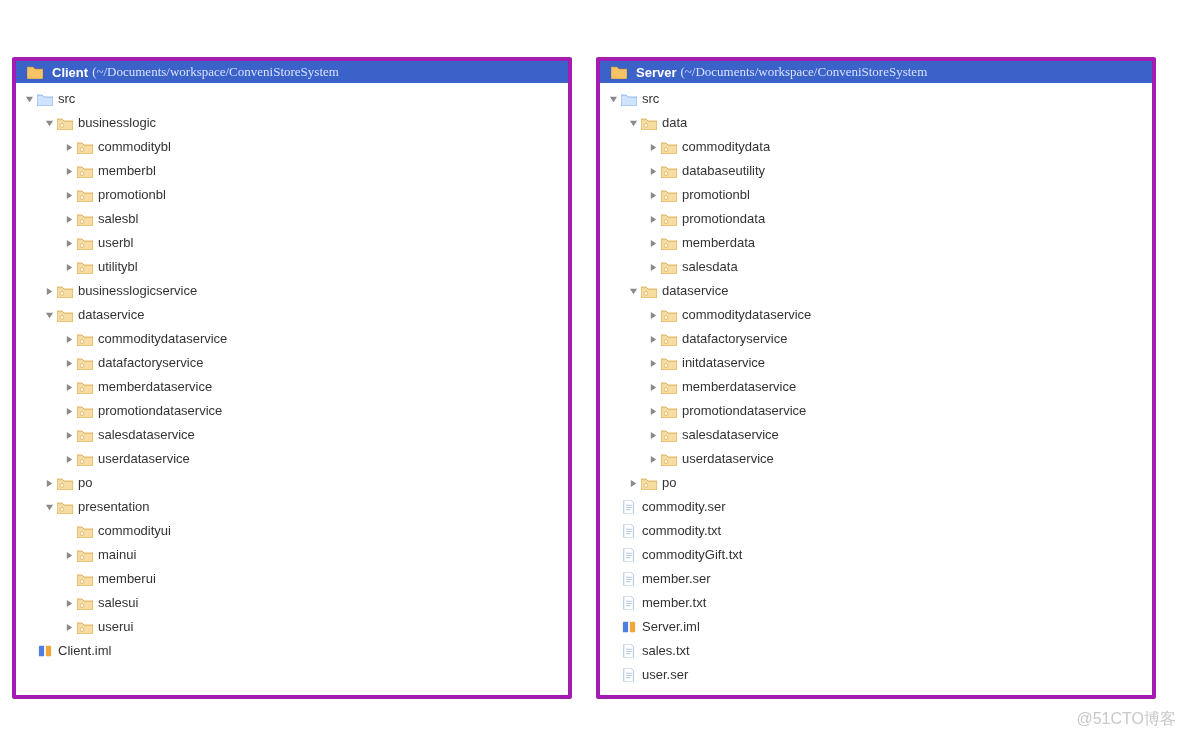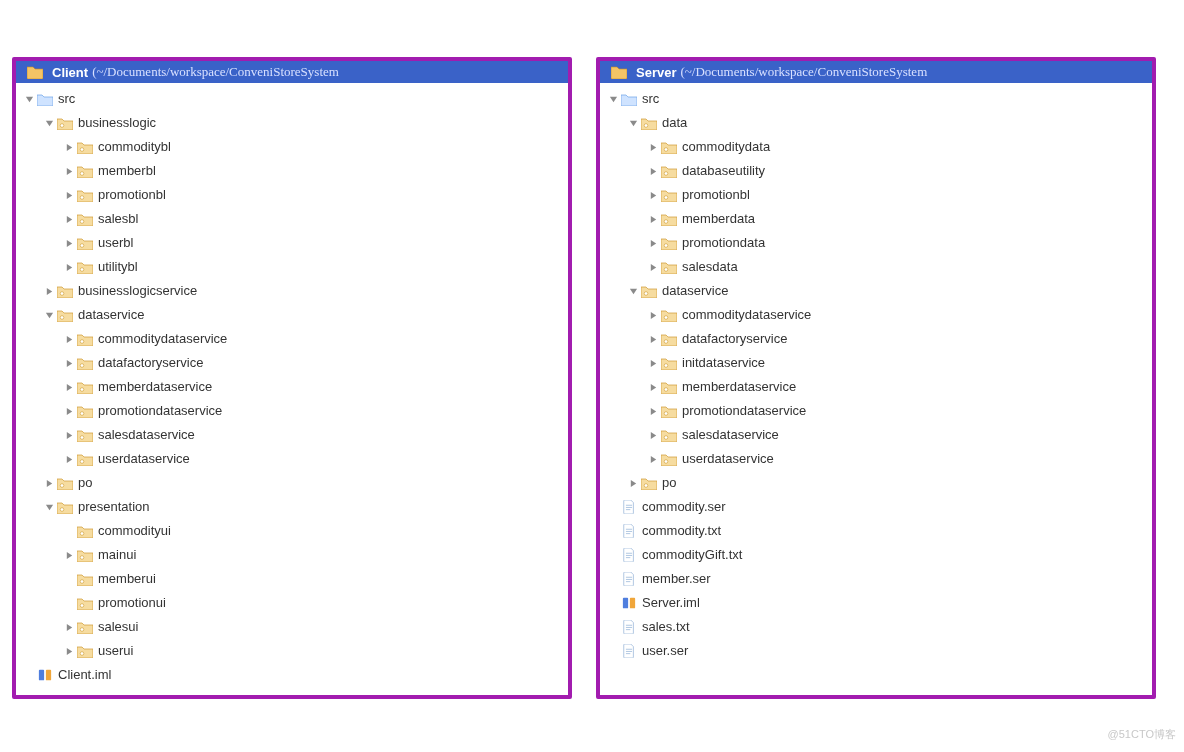--- a/index.html
+++ b/index.html
@@ -9,21 +9,21 @@
   .header .hpath{color:#d8e0ff;font-weight:400;font-family:Liberation Serif, serif;}
   .header .hname{font-weight:700;}
   .tree{padding:4px 0 8px 0;}
   .row{display:flex;align-items:center;height:24px;line-height:24px;white-space:nowrap;}
   .arrow{display:inline-flex;width:14px;height:24px;align-items:center;justify-content:center;cursor:pointer;}
   .arrow svg{width:9px;height:9px;}
   .arrow.blank{visibility:hidden;}
   .ico{display:inline-flex;width:18px;height:18px;align-items:center;justify-content:center;margin-right:4px;}
   .ico svg{width:16px;height:14px;}
   .label{padding-left:0;}
-  .watermark{position:absolute;right:8px;bottom:10px;font-size:11px;color:#c8c8c8;}
+  .watermark{position:absolute;right:8px;bottom:22px;font-size:16px;color:#c8c8c8;}
   .d0{padding-left:6px;} .d1{padding-left:26px;} .d2{padding-left:46px;}
   .header .twisty{display:inline-flex;align-items:center;}
 </style>
 </head>
 <body>
 
 <div class="panes">
 
   <div class="pane">
     <div class="header">
@@ -320,30 +320,20 @@
           <span class="arrow blank"></span>
           <span class="ico">
             <svg viewBox="0 0 16 14">
               <path d="M0 3h5l2 2h9v8a1 1 0 0 1-1 1H1a1 1 0 0 1-1-1V3z" fill="#f6dca0" stroke="#cf9a30" stroke-width="0.7"></path>
               <circle cx="5" cy="9.5" r="1.8" fill="#fff" stroke="#cf9a30" stroke-width="0.6"></circle>
             </svg>
           </span>
           <span class="label">memberui</span>
         </div>
         <div class="row d2">
-          <span class="arrow blank"></span>
-          <span class="ico">
-            <svg viewBox="0 0 16 14">
-              <path d="M0 3h5l2 2h9v8a1 1 0 0 1-1 1H1a1 1 0 0 1-1-1V3z" fill="#f6dca0" stroke="#cf9a30" stroke-width="0.7"></path>
-              <circle cx="5" cy="9.5" r="1.8" fill="#fff" stroke="#cf9a30" stroke-width="0.6"></circle>
-            </svg>
-          </span>
-          <span class="label">promotionui</span>
-        </div>
-        <div class="row d2">
           <span class="arrow">
             <svg viewBox="0 0 10 10">
               <polygon points="2,1 8,5 2,9" fill="#8a8a8a"></polygon>
             </svg>
           </span>
           <span class="ico">
             <svg viewBox="0 0 16 14">
               <path d="M0 3h5l2 2h9v8a1 1 0 0 1-1 1H1a1 1 0 0 1-1-1V3z" fill="#f6dca0" stroke="#cf9a30" stroke-width="0.7"></path>
               <circle cx="5" cy="9.5" r="1.8" fill="#fff" stroke="#cf9a30" stroke-width="0.6"></circle>
             </svg>
@@ -467,35 +457,35 @@
             <svg viewBox="0 0 10 10">
               <polygon points="2,1 8,5 2,9" fill="#8a8a8a"></polygon>
             </svg>
           </span>
           <span class="ico">
             <svg viewBox="0 0 16 14">
               <path d="M0 3h5l2 2h9v8a1 1 0 0 1-1 1H1a1 1 0 0 1-1-1V3z" fill="#f6dca0" stroke="#cf9a30" stroke-width="0.7"></path>
               <circle cx="5" cy="9.5" r="1.8" fill="#fff" stroke="#cf9a30" stroke-width="0.6"></circle>
             </svg>
           </span>
+          <span class="label">promotiondata</span>
+        </div>
+        <div class="row d2">
+          <span class="arrow">
+            <svg viewBox="0 0 10 10">
+              <polygon points="2,1 8,5 2,9" fill="#8a8a8a"></polygon>
+            </svg>
+          </span>
+          <span class="ico">
+            <svg viewBox="0 0 16 14">
+              <path d="M0 3h5l2 2h9v8a1 1 0 0 1-1 1H1a1 1 0 0 1-1-1V3z" fill="#f6dca0" stroke="#cf9a30" stroke-width="0.7"></path>
+              <circle cx="5" cy="9.5" r="1.8" fill="#fff" stroke="#cf9a30" stroke-width="0.6"></circle>
+            </svg>
+          </span>
           <span class="label">memberdata</span>
-        </div>
-        <div class="row d2">
-          <span class="arrow">
-            <svg viewBox="0 0 10 10">
-              <polygon points="2,1 8,5 2,9" fill="#8a8a8a"></polygon>
-            </svg>
-          </span>
-          <span class="ico">
-            <svg viewBox="0 0 16 14">
-              <path d="M0 3h5l2 2h9v8a1 1 0 0 1-1 1H1a1 1 0 0 1-1-1V3z" fill="#f6dca0" stroke="#cf9a30" stroke-width="0.7"></path>
-              <circle cx="5" cy="9.5" r="1.8" fill="#fff" stroke="#cf9a30" stroke-width="0.6"></circle>
-            </svg>
-          </span>
-          <span class="label">promotiondata</span>
         </div>
         <div class="row d2">
           <span class="arrow">
             <svg viewBox="0 0 10 10">
               <polygon points="2,1 8,5 2,9" fill="#8a8a8a"></polygon>
             </svg>
           </span>
           <span class="ico">
             <svg viewBox="0 0 16 14">
               <path d="M0 3h5l2 2h9v8a1 1 0 0 1-1 1H1a1 1 0 0 1-1-1V3z" fill="#f6dca0" stroke="#cf9a30" stroke-width="0.7"></path>
@@ -662,20 +652,30 @@
         </div>
         <div class="row d0">
           <span class="arrow blank"></span>
           <span class="ico">
             <svg viewBox="0 0 14 16">
               <path d="M2 0h7l3 3v12a1 1 0 0 1-1 1H2a1 1 0 0 1-1-1V1a1 1 0 0 1 1-1z" fill="#fff" stroke="#9bb8da" stroke-width="0.9"></path>
               <path d="M3.5 6h7M3.5 8.5h7M3.5 11h5" stroke="#9bb8da" stroke-width="0.9"></path>
             </svg>
           </span>
           <span class="label">member.ser</span>
+        </div>
+        <div class="row d0">
+          <span class="arrow blank"></span>
+          <span class="ico">
+            <svg viewBox="0 0 14 16">
+              <path d="M2 0h7l3 3v12a1 1 0 0 1-1 1H2a1 1 0 0 1-1-1V1a1 1 0 0 1 1-1z" fill="#fff" stroke="#9bb8da" stroke-width="0.9"></path>
+              <path d="M3.5 6h7M3.5 8.5h7M3.5 11h5" stroke="#9bb8da" stroke-width="0.9"></path>
+            </svg>
+          </span>
+          <span class="label">member.txt</span>
         </div>
         <div class="row d0">
           <span class="arrow blank"></span>
           <span class="ico">
             <svg viewBox="0 0 16 16">
               <rect x="1" y="2" width="6" height="12" rx="1" fill="#4f7ede"></rect>
               <rect x="9" y="2" width="6" height="12" rx="1" fill="#f0a63a"></rect>
             </svg>
           </span>
           <span class="label">Server.iml</span>

